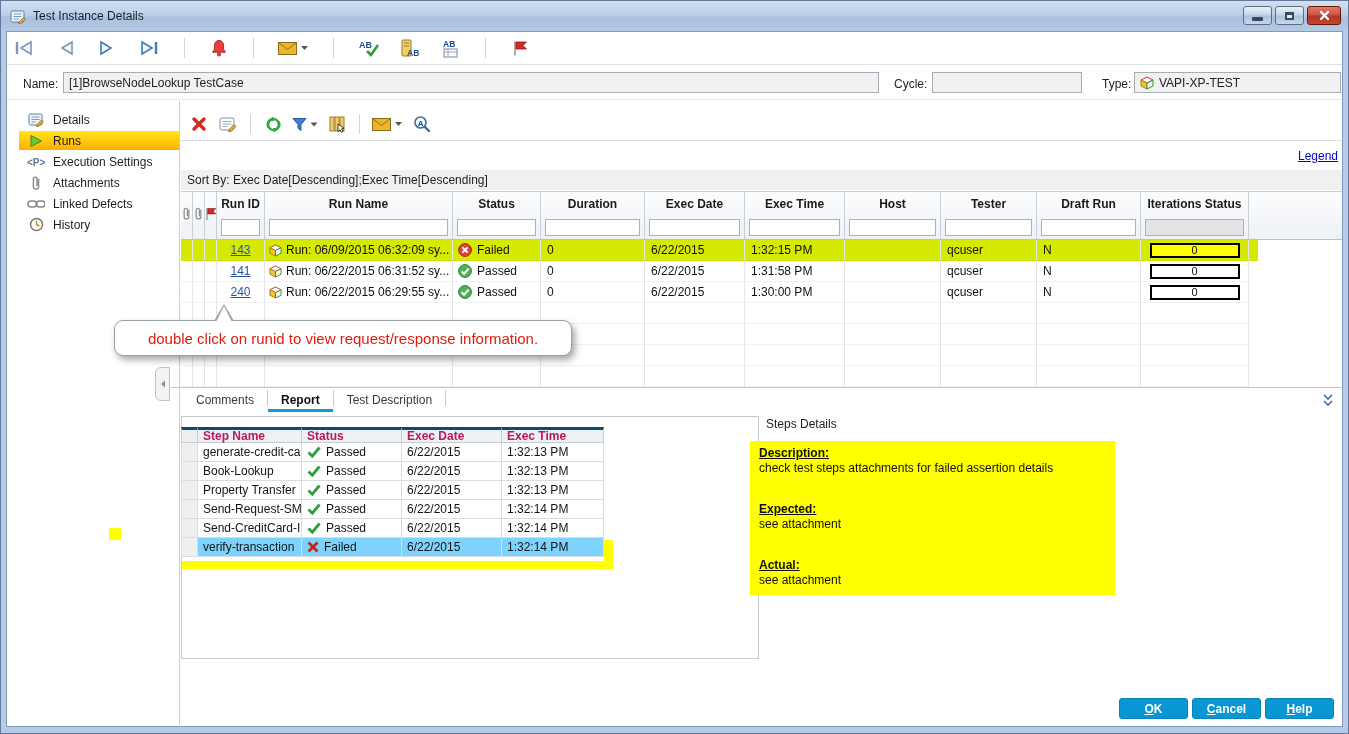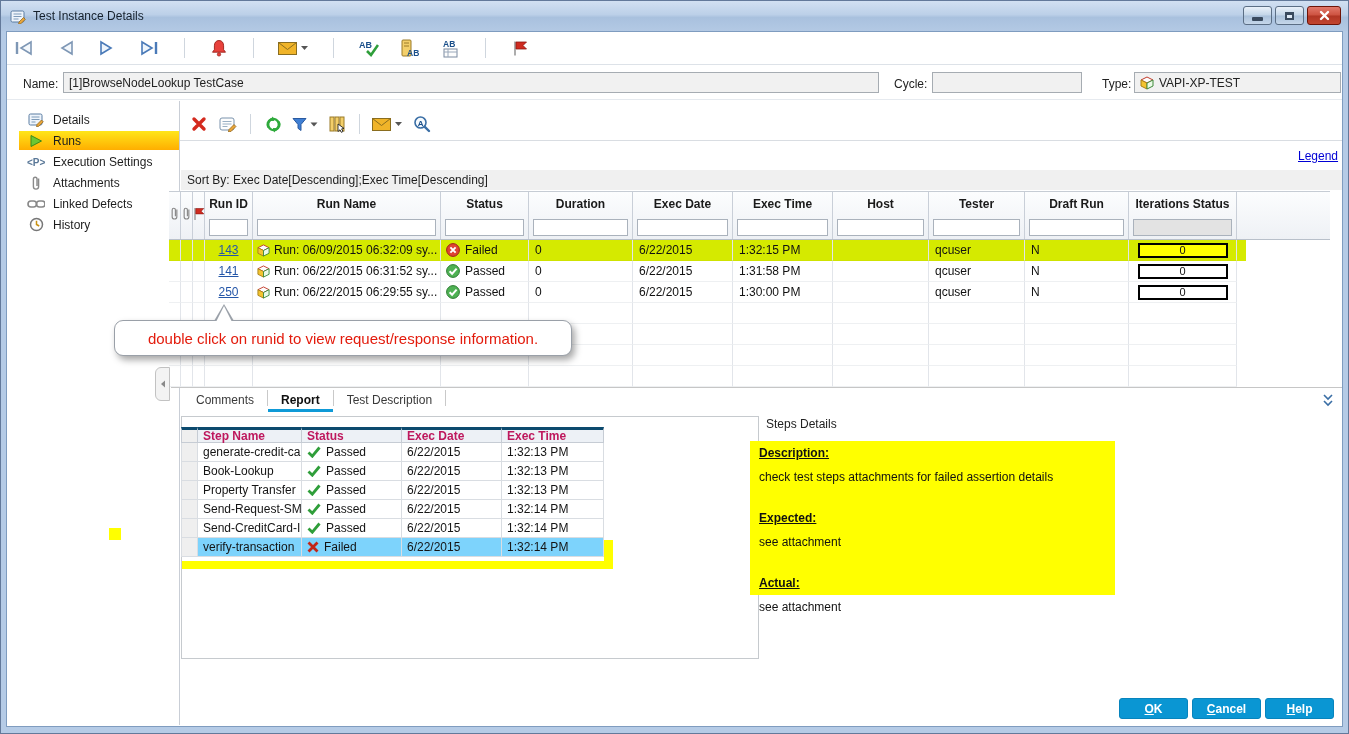--- a/index.html
+++ b/index.html
@@ -31,21 +31,21 @@
   .side-item.active::before{content:"";position:absolute;left:12px;right:0;top:1px;bottom:1px;background:linear-gradient(#ffe61a,#ffae00);}
   .side-icon{width:18px;margin-left:20px;display:flex;justify-content:center;position:relative;z-index:1;}
   .side-label{margin-left:8px;font-size:12px;color:#1d1d1d;position:relative;z-index:1;}
   .vsep{position:absolute;left:178px;top:100px;width:1px;height:624px;background:#c9ced6;z-index:5;}
 
   .runs-toolbar{position:absolute;left:188px;top:110px;height:26px;display:flex;align-items:center;gap:9px;z-index:5;}
   .legend{position:absolute;left:1297px;top:148px;font-size:12px;color:#0000d4;text-decoration:underline;z-index:5;cursor:pointer;}
   .sortby{position:absolute;left:180px;top:169px;width:1161px;height:20px;background:#f0f0f0;font-size:12px;color:#1d1d1d;
           display:flex;align-items:center;padding-left:6px;box-sizing:border-box;z-index:5;}
 
-  #runs-grid{position:absolute;left:168px;top:190px;width:1161px;z-index:5;}
+  #runs-grid{position:absolute;left:180px;top:190px;width:1161px;z-index:5;}
   .gh-wrap{display:flex;background:linear-gradient(#fcfdfe,#eef1f5);border-top:1px solid #c6ccd4;border-bottom:1px solid #b8c0ca;}
   .gh{box-sizing:border-box;border-right:1px solid #c9cfd8;height:47px;display:flex;flex-direction:column;}
   .gh .gh-label{height:24px;display:flex;align-items:center;justify-content:center;font-weight:bold;font-size:12px;color:#1a1a1a;}
   .gh .gh-filter{height:23px;display:flex;align-items:center;}
   .filter-box{margin:0 4px;height:17px;flex:1;background:#fff;border:1px solid #aab2bc;box-sizing:border-box;}
   .filter-box.disabled{background:#e3e3e3;}
   .gh.iconcol{align-items:center;justify-content:center;}
   .grow{display:flex;height:21px;position:relative;}
   .gc{box-sizing:border-box;border-right:1px solid #e2e5ea;border-bottom:1px solid #eef0f2;font-size:12px;color:#111;
       display:flex;align-items:center;overflow:hidden;white-space:nowrap;background:#fff;}
@@ -84,21 +84,21 @@
       display:flex;align-items:center;padding-left:5px;box-sizing:border-box;overflow:hidden;white-space:nowrap;background:#fff;gap:5px;}
   .rc0{background:#efefef !important;padding:0;}
   .rrow.hl .rc{background:#7dd3fc;}
   .yl-ext-r{position:absolute;left:603px;top:539px;width:9px;height:22px;background:#ffff00;z-index:7;}
   .yl-ext-b{position:absolute;left:181px;top:560px;width:431px;height:8px;background:#ffff00;z-index:7;}
 
   .steps-title{position:absolute;left:765px;top:416px;font-size:12px;color:#222;z-index:5;}
   .steps-block{position:absolute;left:749px;top:440px;width:365px;height:154px;background:#ffff00;
       padding:5px 9px;box-sizing:border-box;font-size:12px;color:#111;z-index:6;}
   .sd-label{font-weight:bold;text-decoration:underline;line-height:15px;}
-  .sd-text{line-height:15px;margin-bottom:26px;margin-top:9px;}
+  .sd-text{line-height:15px;margin-bottom:26px;}
   .sd-section:last-child .sd-text{margin-bottom:0;}
 
   .fbtn{position:absolute;top:697px;width:69px;height:21px;background:#0a96d3;border:1px solid #0784bd;border-radius:3px;
       color:#fff;font-weight:bold;font-size:12px;display:flex;align-items:center;justify-content:center;cursor:pointer;z-index:5;box-sizing:border-box;}
   .ann-sq{position:absolute;left:108px;top:527px;width:12px;height:12px;background:#ffff00;z-index:30;}
 </style>
 </head>
 <body>
 
 <div class="window">
@@ -486,21 +486,21 @@
         <div class="gc" style="width:104px;padding-left:6px">N</div>
         <div class="gc" style="width:108px;justify-content:center">
           <span class="iter-box">0</span>
         </div>
       </div>
       <div class="grow">
         <div class="gc" style="width:12px"></div>
         <div class="gc" style="width:12px"></div>
         <div class="gc" style="width:12px"></div>
         <div class="gc" style="width:48px;justify-content:center">
-          <span class="runid-link">250</span>
+          <span class="runid-link">240</span>
         </div>
         <div class="gc" style="width:188px;padding-left:4px;gap:4px">
           <span style="display:flex">
             <svg width="13" height="13" viewBox="0 0 14 14" style="flex:none">
               <path d="M7 1 L13 4 L7 7 L1 4 Z" fill="#fdfdfd" stroke="#c23a2a"></path>
               <path d="M1 4 v6 l6 3 v-6 Z" fill="#f4c430" stroke="#a8821a"></path>
               <path d="M13 4 v6 l-6 3 v-6 Z" fill="#eafae8" stroke="#3f8a3a"></path>
             </svg>
           </span>
           <span>Run: 06/22/2015 06:29:55 sy...</span>

